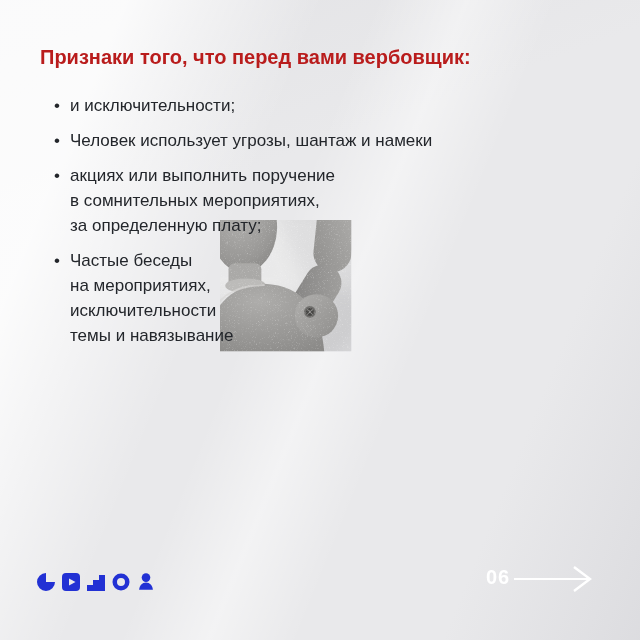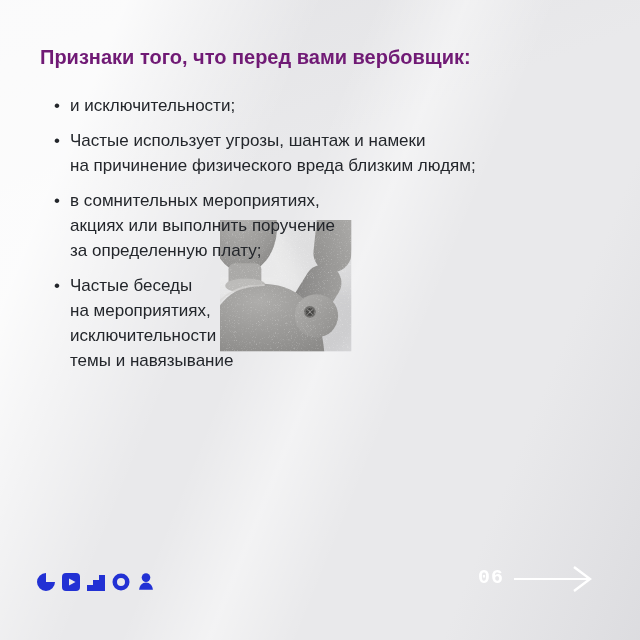--- a/index.html
+++ b/index.html
@@ -16,21 +16,21 @@
     background:
       linear-gradient(112deg, rgba(255,255,255,0.85) 0%, rgba(255,255,255,0.85) 14%, rgba(255,255,255,0) 36%),
       linear-gradient(112deg, rgba(255,255,255,0) 42%, rgba(255,255,255,0.45) 52%, rgba(255,255,255,0) 62%),
       linear-gradient(292deg, rgba(205,205,210,0.45) 0%, rgba(205,205,210,0) 22%),
       linear-gradient(160deg, rgba(214,214,218,0.35) 0%, rgba(214,214,218,0) 30%);
     pointer-events:none;
   }
   .title{
     position:absolute;left:40px;top:44px;margin:0;
     font-size:20px;line-height:26px;font-weight:bold;
-    color:#701a75;letter-spacing:0;
+    color:#b91c1c;letter-spacing:0;
     white-space:nowrap;
   }
   ul.bullets{
     position:absolute;left:40px;top:93px;margin:0;padding:0;
     list-style:none;width:540px;
   }
   ul.bullets li{
     position:relative;
     padding-left:30px;
     margin:0 0 10px 0;
@@ -47,22 +47,22 @@
   }
   .logo-row{
     position:absolute;left:37px;top:573px;
     display:flex;gap:7px;align-items:center;
   }
   .logo-row svg{display:block;}
   .pagination{
     position:absolute;left:474px;top:564px;width:130px;height:30px;
   }
   .pagenum{
-    position:absolute;left:4px;top:2px;
-    color:#ffffff;font-size:20px;font-weight:bold;letter-spacing:1px;font-family:Liberation Mono, monospace;
+    position:absolute;left:12px;top:2px;
+    color:#ffffff;font-size:20px;font-weight:bold;letter-spacing:1px;
   }
   .arrow-svg{position:absolute;left:38px;top:0;}
 </style>
 </head>
 <body>
 
 <div class="card">
   <div class="streaks"></div>
 
   <div class="photo-wrap">
@@ -164,27 +164,26 @@
 
   <h1 class="title">Признаки того, что перед вами вербовщик:</h1>
 
   <ul class="bullets">
     <li>
       <span class="marker">•</span>
       <span class="line">и исключительности;</span>
     </li>
     <li>
       <span class="marker">•</span>
-      <span class="line">Частые использует угрозы, шантаж и намеки</span>
-      <span class="line">на причинение физического вреда близким людям;</span>
-    </li>
-    <li>
-      <span class="marker">•</span>
+      <span class="line">Человек использует угрозы, шантаж и намеки</span>
+    </li>
+    <li>
+      <span class="marker">•</span>
+      <span class="line">акциях или выполнить поручение</span>
       <span class="line">в сомнительных мероприятиях,</span>
-      <span class="line">акциях или выполнить поручение</span>
       <span class="line">за определенную плату;</span>
     </li>
     <li>
       <span class="marker">•</span>
       <span class="line">Частые беседы</span>
       <span class="line">на мероприятиях,</span>
       <span class="line">исключительности</span>
       <span class="line">темы и навязывание</span>
     </li>
   </ul>

